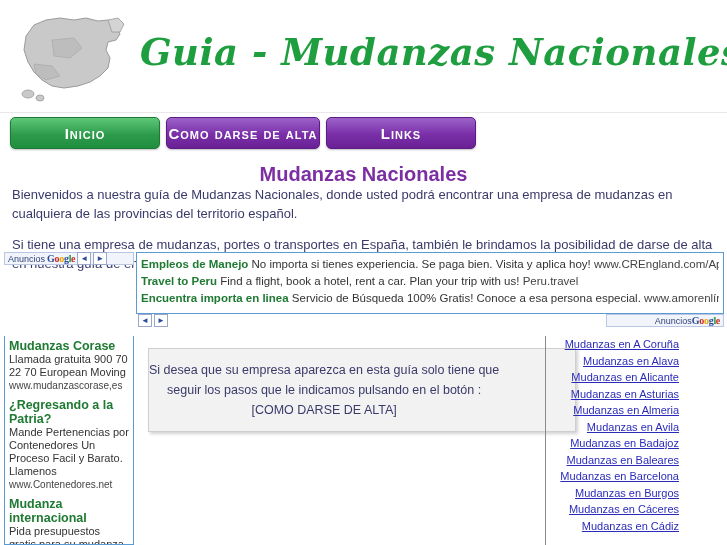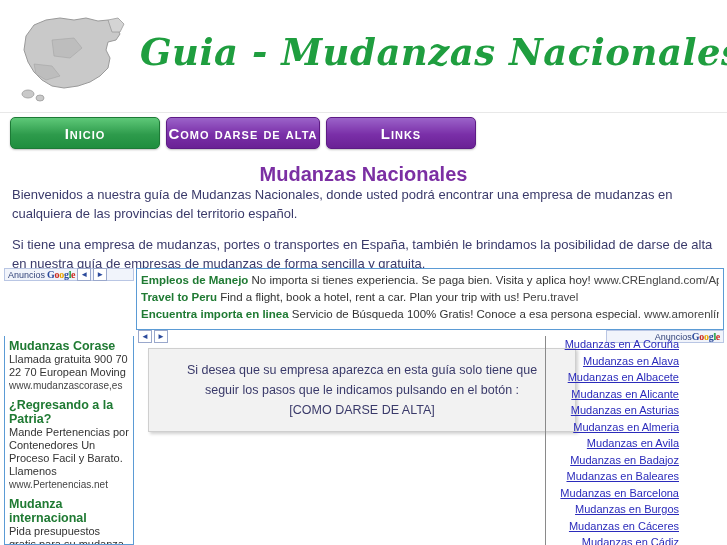--- a/index.html
+++ b/index.html
@@ -112,21 +112,21 @@
     line-height: 1.45;
   }
   .intro p {
     margin: 0 0 12px 0;
   }
 
   
   .ads-top {
     position: absolute;
     left: 0;
-    top: 268px;
+    top: 252px;
     width: 632px;
     height: 66px;
   }
   .ads-badge-left {
     position: absolute;
     left: 4px;
     top: 0;
     width: 130px;
     height: 13px;
     background: #f1f4fb;
@@ -261,21 +261,21 @@
     left: 148px;
     top: 12px;
     width: 428px;
     height: 84px;
     background: #f2f2f2;
     border: 1px solid #cfcfcf;
     box-shadow: 2px 2px 3px rgba(0,0,0,0.18);
     box-sizing: border-box;
     display: flex;
     align-items: center;
-    justify-content: center;
+    justify-content: flex-start;
     text-align: center;
   }
   .center-box p {
     margin: 0;
     font-size: 12.5px;
     color: #3a3a6a;
     line-height: 20px;
   }
 
   
@@ -382,41 +382,40 @@
 
     <div class="left-ads">
       <div class="lad">
         <div class="lad-title">Mudanzas Corase</div>
         <div class="lad-desc">Llamada gratuita 900 70 22 70 European Moving</div>
         <div class="lad-url">www.mudanzascorase,es</div>
       </div>
       <div class="lad">
         <div class="lad-title">¿Regresando a la Patria?</div>
         <div class="lad-desc">Mande Pertenencias por Contenedores Un Proceso Facil y Barato. Llamenos</div>
-        <div class="lad-url">www.Pertenencias.net</div>
+        <div class="lad-url">www.Contenedores.net</div>
       </div>
       <div class="lad">
         <div class="lad-title">Mudanza internacional</div>
         <div class="lad-desc">Pida presupuestos gratis para su mudanza al extranjero.</div>
         <div class="lad-url"></div>
       </div>
     </div>
 
     <div class="center-box">
       <p>
         <span>Si desea que su empresa aparezca en esta guía solo tiene que</span><br>
         <span>seguir los pasos que le indicamos pulsando en el botón :</span><br>
         <span>[COMO DARSE DE ALTA]</span>
       </p>
     </div>
 
     <div class="right-links">
       <a>Mudanzas en A Coruña</a>
       <a>Mudanzas en Alava</a>
-      <a>Mudanzas en Albacete</a>
       <a>Mudanzas en Alicante</a>
       <a>Mudanzas en Asturias</a>
       <a>Mudanzas en Almeria</a>
       <a>Mudanzas en Avila</a>
       <a>Mudanzas en Badajoz</a>
       <a>Mudanzas en Baleares</a>
       <a>Mudanzas en Barcelona</a>
       <a>Mudanzas en Burgos</a>
       <a>Mudanzas en Cáceres</a>
       <a>Mudanzas en Cádiz</a>

